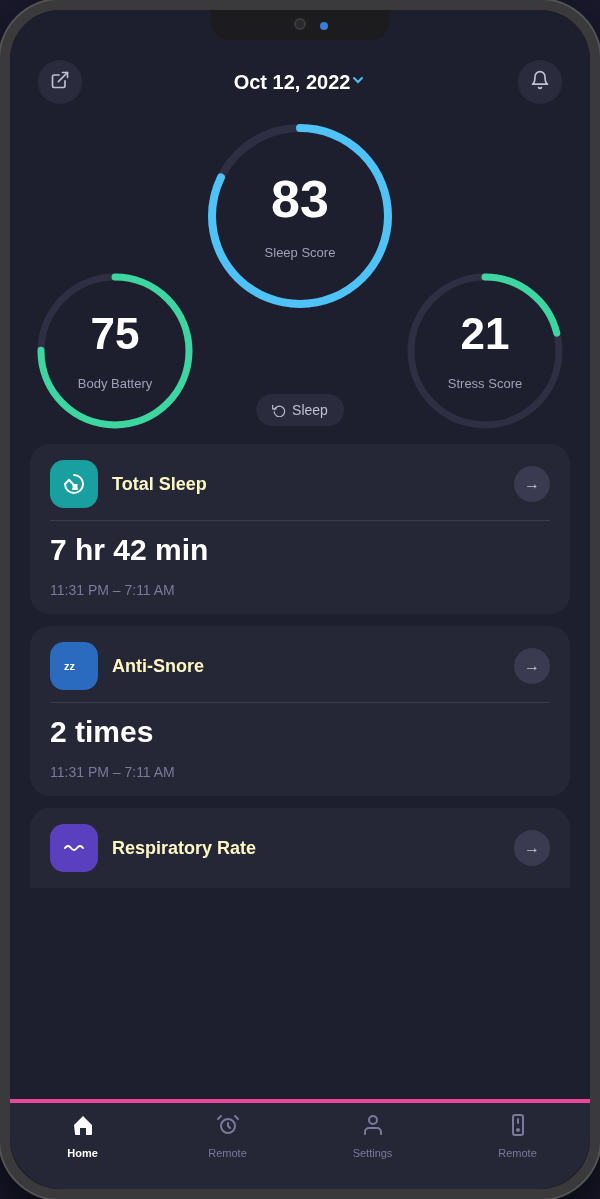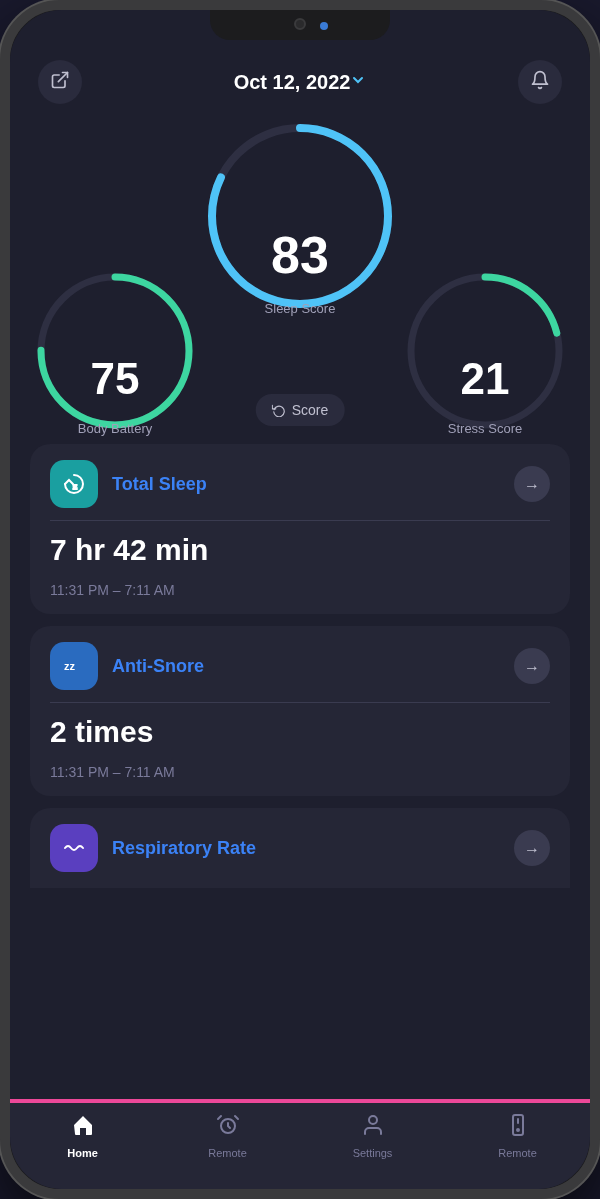--- a/index.html
+++ b/index.html
@@ -135,21 +135,21 @@
       bottom: 0;
       right: 0;
       width: 170px; height: 170px;
     }
 
     .circle-container {
       width: 100%;
       height: 100%;
       position: relative;
       display: flex;
-      align-items: flex-end;
+      align-items: center;
       justify-content: center;
     }
 
     .circle-svg {
       position: absolute;
       top: 0; left: 0;
       width: 100%; height: 100%;
     }
 
     .circle-inner {
@@ -226,21 +226,21 @@
       display: flex;
       align-items: center;
       justify-content: center;
       font-size: 22px;
     }
 
     .card-icon.teal { background: #1a9fa0; }
     .card-icon.blue { background: #2a6bbf; }
 
     .card-title {
-      color: #3b82f6;
+      color: #fef9c3;
       font-size: 18px;
       font-weight: 600;
     }
 
     .card-arrow {
       width: 36px; height: 36px;
       background: #3a3b50;
       border-radius: 50%;
       display: flex;
       align-items: center;
@@ -400,21 +400,21 @@
             <div class="circle-label">Stress Score</div>
           </div>
         </div>
       </div>
 
       <button class="sync-btn">
         <svg width="14" height="14" viewBox="0 0 24 24" fill="none" stroke="#c0c0d0" stroke-width="2" stroke-linecap="round">
           <polyline points="1 4 1 10 7 10"></polyline>
           <path d="M3.51 15a9 9 0 1 0 .49-3.51"></path>
         </svg>
-        <span>Score</span>
+        <span>Sleep</span>
       </button>
     </div>
 
     <div class="cards-section">
 
       <div class="card">
         <div class="card-header">
           <div class="card-header-left">
             <div class="card-icon teal">
               <svg width="24" height="24" viewBox="0 0 24 24" fill="none" stroke="#ffffff" stroke-width="2" stroke-linecap="round">

